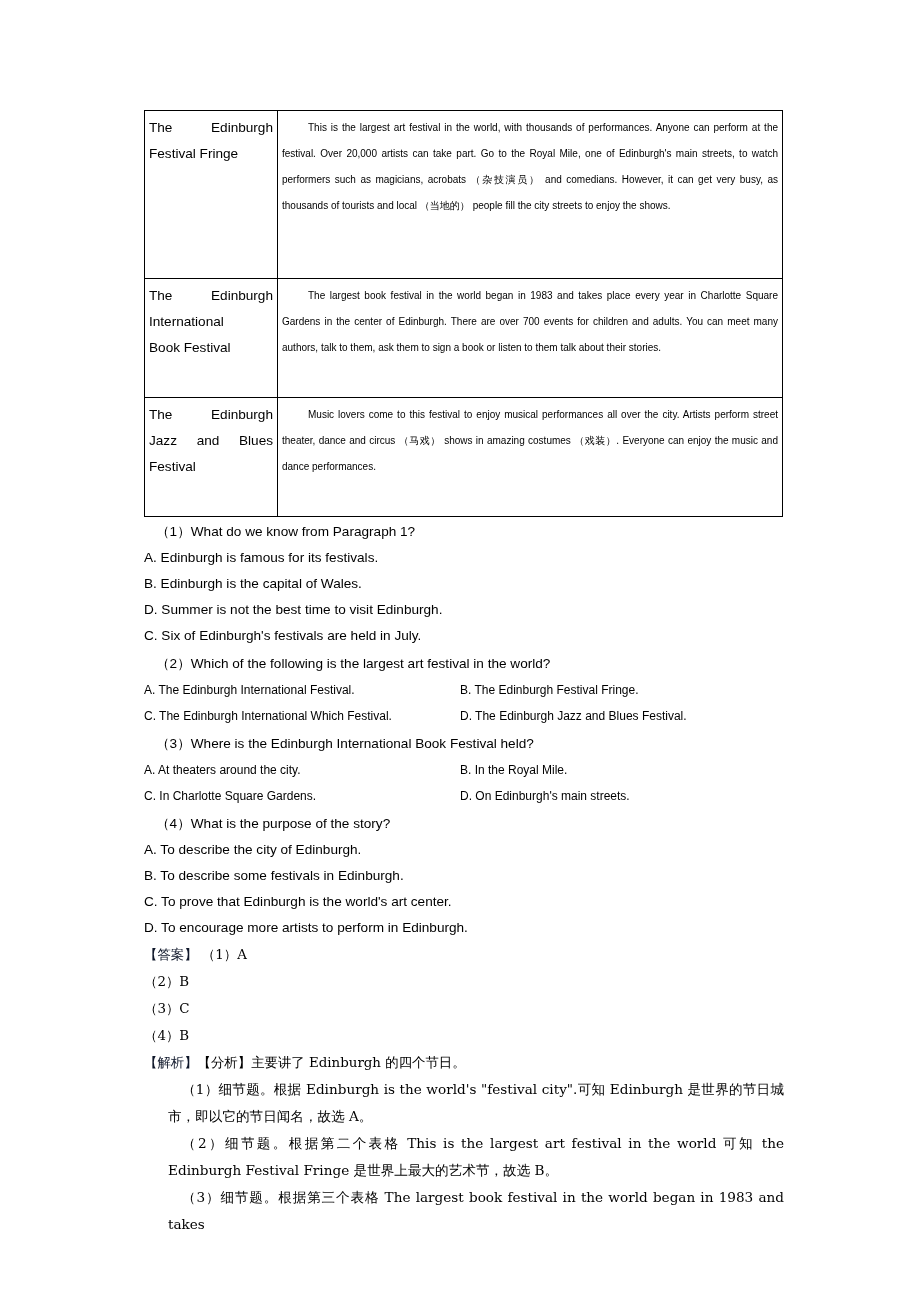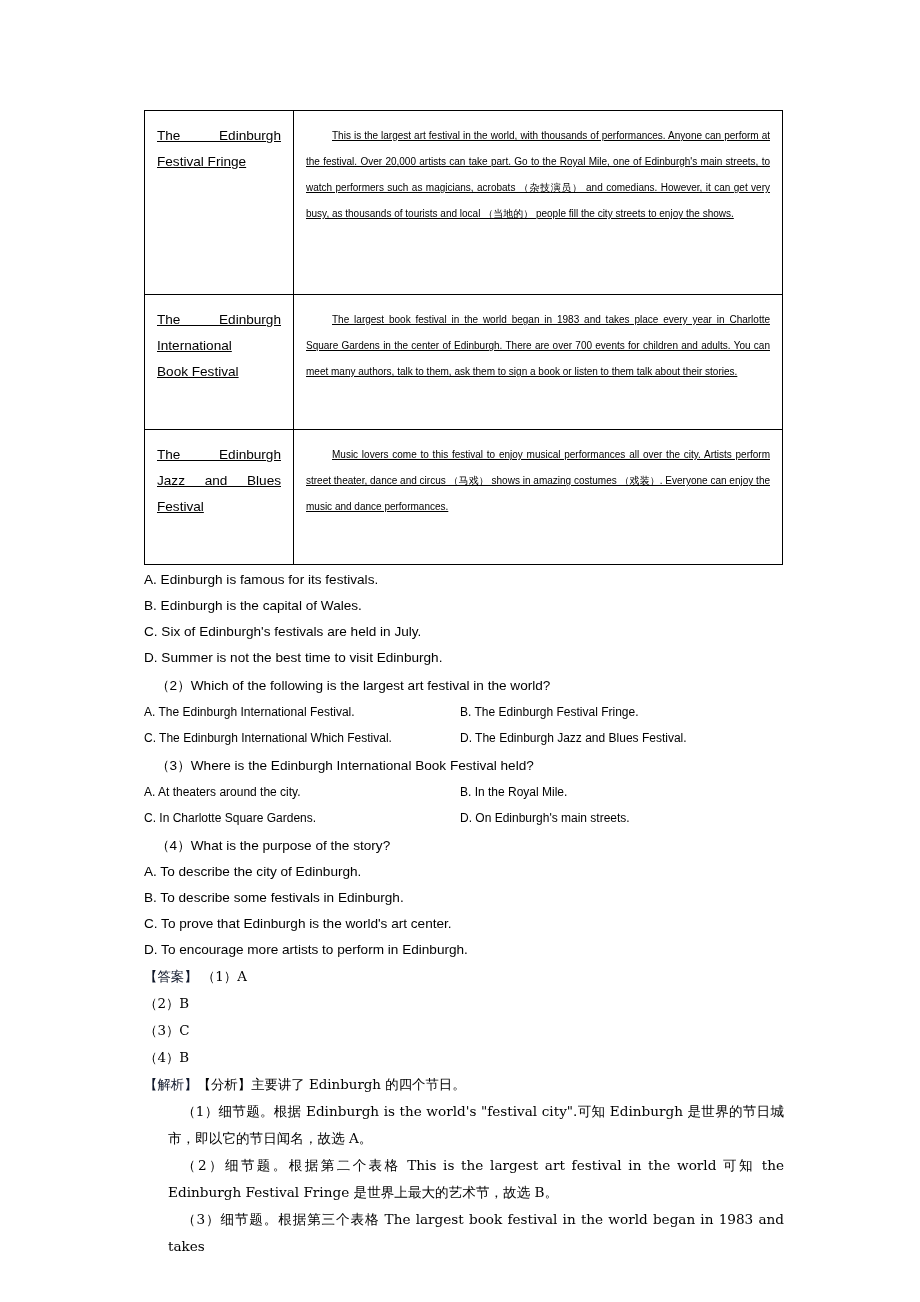--- a/index.html
+++ b/index.html
@@ -31,22 +31,21 @@
   
   table.festival-table {
     border-collapse: collapse;
     width: 639px;
     table-layout: fixed;
     margin: 0;
   }
   table.festival-table td {
     border: 1.5px solid #000000;
     vertical-align: top;
-    padding: 12px;
-    text-decoration: underline;
+    padding: 4px;
   }
   td.name-cell {
     width: 124px;
     padding: 3px 2px 3px 3px;
   }
   td.desc-cell {
     padding: 3px 2px 3px 4px;
   }
   .name-text {
     font-size: 13.6px;
@@ -165,24 +164,25 @@
           </div>
         </td>
         <td class="desc-cell">
           <div class="desc-text">Music lovers come to this festival to enjoy musical performances all  over the city. Artists perform street theater, dance and circus （马戏） shows in amazing   costumes （戏装）. Everyone can enjoy the music and dance performances.</div>
         </td>
       </tr>
     </tbody>
       </table>
 
     <div class="qblock">
+      <div class="q-line q-stem">（1）What do we know from Paragraph 1?</div>
       <div class="q-line">A. Edinburgh is famous for its festivals.</div>
       <div class="q-line">B. Edinburgh is the capital of Wales.</div>
+      <div class="q-line">D. Summer is not the best time to visit Edinburgh.</div>
       <div class="q-line">C. Six of Edinburgh's festivals are held in July.</div>
-      <div class="q-line">D. Summer is not the best time to visit Edinburgh.</div>
     </div>
 
     <div class="qblock">
       <div class="q-line q-stem">（2）Which of the following is the largest art festival in the world?</div>
       <div class="opt-row">
         <span class="opt-col-a">A. The Edinburgh International Festival.</span>
         <span class="opt-col-b">B. The Edinburgh Festival Fringe.</span>
       </div>
       <div class="opt-row">
         <span class="opt-col-a">C. The Edinburgh International Which Festival.</span>

